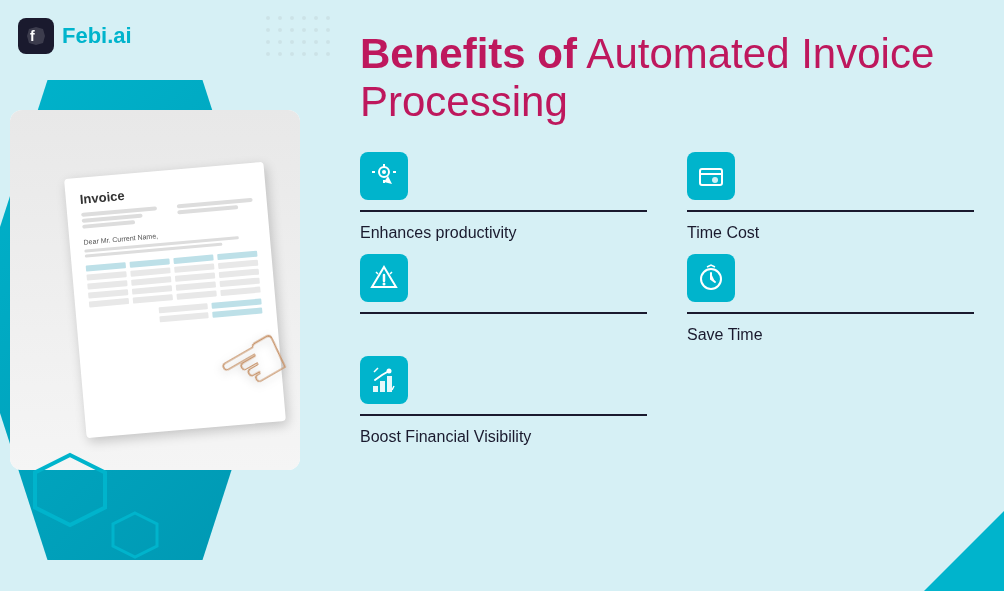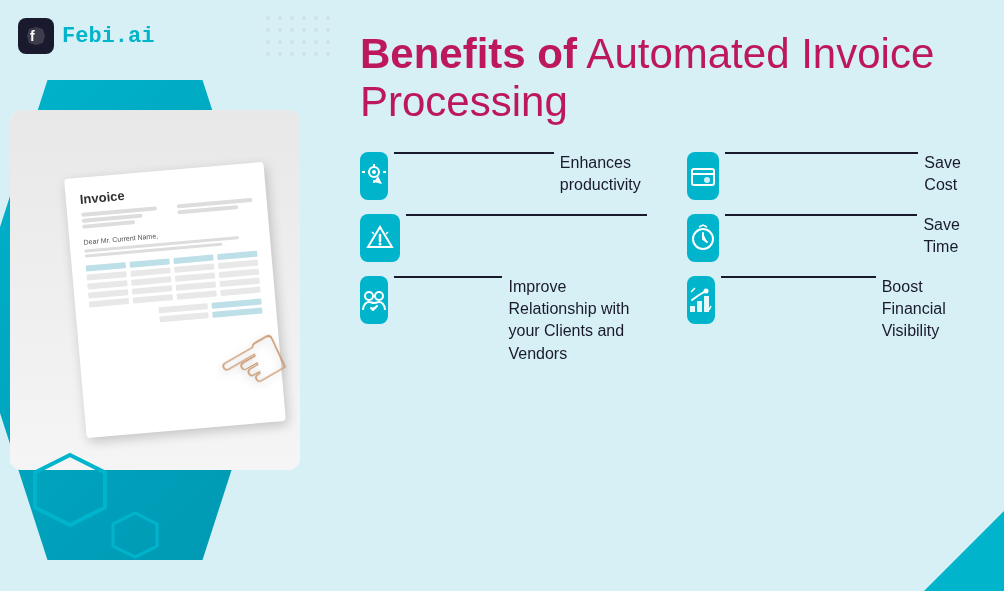--- a/index.html
+++ b/index.html
@@ -33,21 +33,20 @@
       justify-content: center;
       color: white;
       font-size: 18px;
       font-weight: bold;
     }
 
     .logo-text {
       font-size: 22px;
       font-weight: bold;
       color: #00b4cc;
-      font-family: Liberation Mono, monospace;
     }
 
     
     .dots-decoration {
       position: absolute;
       top: 10px;
       left: 260px;
       opacity: 0.3;
     }
 
@@ -209,21 +208,21 @@
 
     
     .benefits-grid {
       display: grid;
       grid-template-columns: 1fr 1fr;
       gap: 10px 40px;
     }
 
     .benefit-item {
       display: flex;
-      flex-direction: row;
+      flex-direction: column;
       gap: 6px;
     }
 
     .benefit-icon-box {
       width: 48px;
       height: 48px;
       background: #00b4cc;
       border-radius: 8px;
       display: flex;
       align-items: center;
@@ -397,21 +396,21 @@
 
     <div class="benefit-item">
       <div class="benefit-icon-box">
         <svg viewBox="0 0 28 28">
           <rect x="3" y="7" width="22" height="16" rx="2" fill="none" stroke="white" stroke-width="2"></rect>
           <line x1="3" y1="12" x2="25" y2="12" stroke="white" stroke-width="2"></line>
           <circle cx="18" cy="18" r="3" fill="white" opacity="0.8"></circle>
         </svg>
       </div>
       <div class="benefit-divider"></div>
-      <span class="benefit-label">Save Cost</span>
+      <span class="benefit-label">Time Cost</span>
     </div>
 
     <div class="benefit-item">
       <div class="benefit-icon-box">
         <svg viewBox="0 0 28 28">
           <path d="M14 3 L26 23 L2 23 Z" fill="none" stroke="white" stroke-width="2"></path>
           <line x1="14" y1="11" x2="14" y2="17" stroke="white" stroke-width="2.5" stroke-linecap="round"></line>
           <circle cx="14" cy="20" r="1.5" fill="white"></circle>
           <path d="M8 10 L6 8 M20 10 L22 8" stroke="white" stroke-width="1.5"></path>
         </svg>
@@ -425,32 +424,20 @@
           <circle cx="14" cy="15" r="10" fill="none" stroke="white" stroke-width="2"></circle>
           <path d="M14 9 L14 15 L18 18" stroke="white" stroke-width="2" stroke-linecap="round"></path>
           <path d="M10 3 L14 1 L18 3" fill="none" stroke="white" stroke-width="1.5"></path>
           <circle cx="14" cy="3" r="0" fill="white"></circle>
         </svg>
       </div>
       <div class="benefit-divider"></div>
       <span class="benefit-label">Save Time</span>
     </div>
 
-    <div class="benefit-item">
-      <div class="benefit-icon-box">
-        <svg viewBox="0 0 28 28">
-          <circle cx="9" cy="10" r="4" fill="none" stroke="white" stroke-width="2"></circle>
-          <circle cx="19" cy="10" r="4" fill="none" stroke="white" stroke-width="2"></circle>
-          <path d="M3 24 C3 18 7 16 9 16 C11 16 12 17 14 17 C16 17 17 16 19 16 C21 16 25 18 25 24" fill="none" stroke="white" stroke-width="2"></path>
-          <path d="M11 22 L13 24 L17 20" stroke="white" stroke-width="2" stroke-linecap="round" stroke-linejoin="round"></path>
-        </svg>
-      </div>
-      <div class="benefit-divider"></div>
-      <span class="benefit-label">Improve Relationship with your Clients and Vendors</span>
-    </div>
 
     <div class="benefit-item">
       <div class="benefit-icon-box">
         <svg viewBox="0 0 28 28">
           <rect x="3" y="20" width="5" height="6" fill="white" opacity="0.9"></rect>
           <rect x="10" y="15" width="5" height="11" fill="white" opacity="0.9"></rect>
           <rect x="17" y="10" width="5" height="16" fill="white" opacity="0.9"></rect>
           <path d="M5 14 L12 9 L19 5" stroke="white" stroke-width="2" stroke-linecap="round"></path>
           <circle cx="19" cy="5" r="2.5" fill="white"></circle>
           <path d="M4 6 L8 2 M24 20 L22 24" stroke="white" stroke-width="1.5"></path>

